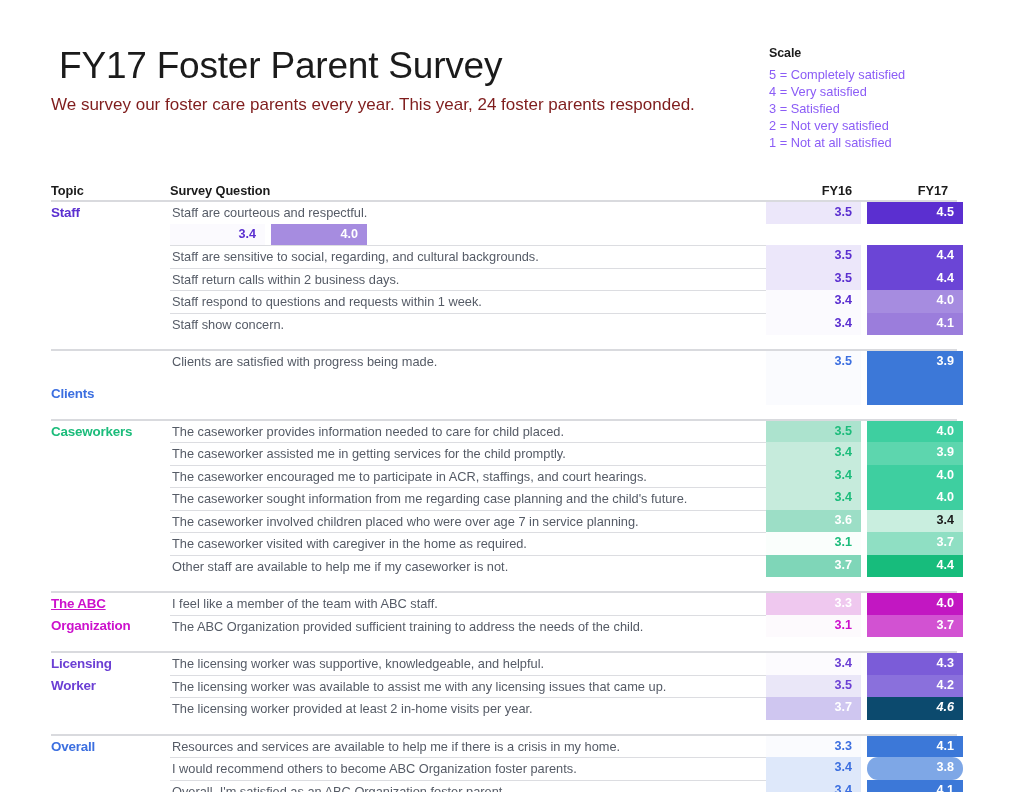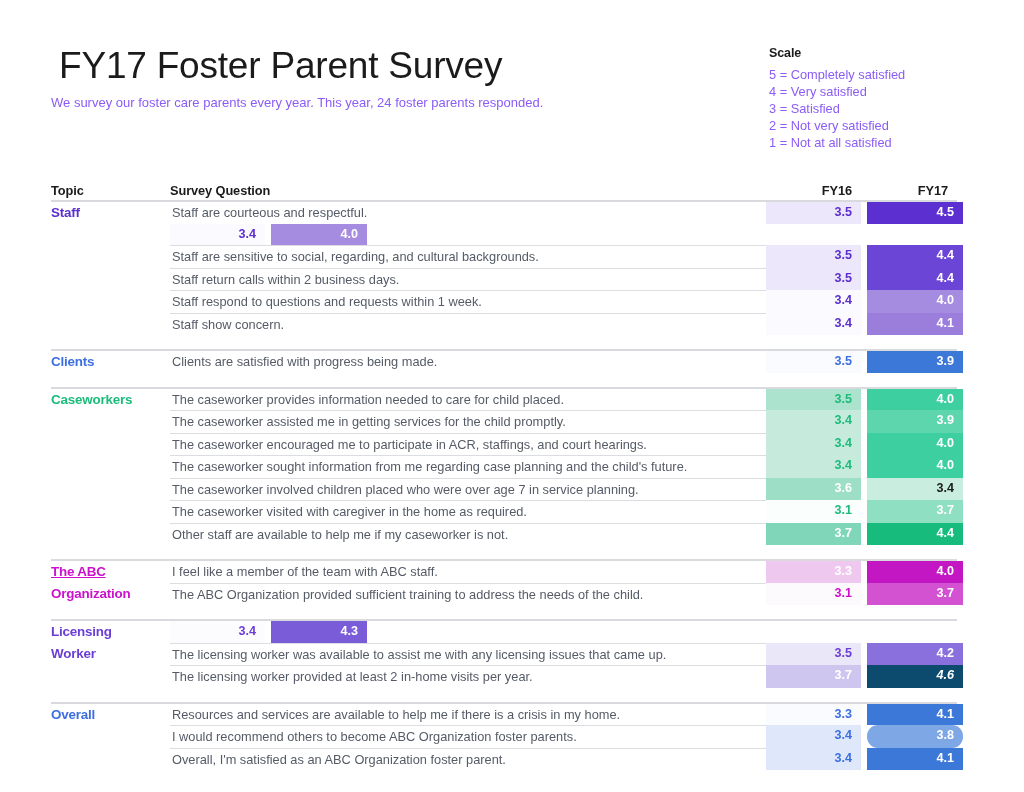--- a/index.html
+++ b/index.html
@@ -30,22 +30,22 @@
   }
   .title {
     font-size: 37px;
     font-weight: normal;
     color: #1b1b1b;
     letter-spacing: -0.2px;
     margin: 0 0 8px 8px;
     line-height: 1.1;
   }
   .subtitle {
-    font-size: 13px;
-    color: #8b5cf6;
+    font-size: 17px;
+    color: #7f1d1d;
     margin: 0;
     line-height: 1.2;
   }
 
   
   .scale {
     position: absolute;
     left: 769px;
     top: 46px;
     width: 230px;
@@ -215,21 +215,21 @@
           <div class="srow">
             <div class="topic-cell" style="color: rgb(91, 47, 208);"></div>
             <div class="q-cell">Staff show concern.</div>
             <div class="v-cell v16" style="background: rgb(251, 250, 254); color: rgb(91, 47, 208);">3.4</div>
             <div class="v-cell v17" style="background: rgb(155, 125, 220); color: rgb(255, 255, 255);">4.1</div>
           </div>
         </div>
         <div class="section">
           <div class="section-top-rule"></div>
           <div class="srow first">
-            <div class="topic-cell" style="color: rgb(60, 111, 224);"><span>Clients</span></div>
+            <div class="topic-cell" style="color: rgb(60, 111, 224); margin-top: 32px;"><span>Clients</span></div>
             <div class="q-cell">Clients are satisfied with progress being made.</div>
             <div class="v-cell v16" style="background: rgb(250, 251, 254); color: rgb(60, 111, 224);">3.5</div>
             <div class="v-cell v17" style="background: rgb(60, 120, 216); color: rgb(255, 255, 255);">3.9</div>
           </div>
         </div>
         <div class="section">
           <div class="section-top-rule"></div>
           <div class="srow first">
             <div class="topic-cell" style="color: rgb(28, 188, 123);"><span>Caseworkers</span></div>
             <div class="q-cell">The caseworker provides information needed to care for child placed.</div>
@@ -287,20 +287,21 @@
             </div>
             <div class="q-cell">The ABC Organization provided sufficient training to address the needs of the child.</div>
             <div class="v-cell v16" style="background: rgb(253, 250, 253); color: rgb(204, 17, 204);">3.1</div>
             <div class="v-cell v17" style="background: rgb(210, 82, 210); color: rgb(255, 255, 255);">3.7</div>
           </div>
         </div>
         <div class="section">
           <div class="section-top-rule"></div>
           <div class="srow first">
             <div class="topic-cell" style="color: rgb(107, 63, 212);"><span>Licensing</span></div>
+            <div class="q-cell">The licensing worker was supportive, knowledgeable, and helpful.</div>
             <div class="v-cell v16" style="background: rgb(252, 251, 254); color: rgb(107, 63, 212);">3.4</div>
             <div class="v-cell v17" style="background: rgb(123, 92, 216); color: rgb(255, 255, 255);">4.3</div>
           </div>
           <div class="srow">
             <div class="topic-cell" style="color: rgb(107, 63, 212);">
               <span class="line2">Worker</span>
             </div>
             <div class="q-cell">The licensing worker was available to assist me with any licensing issues that came up.</div>
             <div class="v-cell v16" style="background: rgb(234, 231, 248); color: rgb(107, 63, 212);">3.5</div>
             <div class="v-cell v17" style="background: rgb(138, 112, 220); color: rgb(255, 255, 255);">4.2</div>

